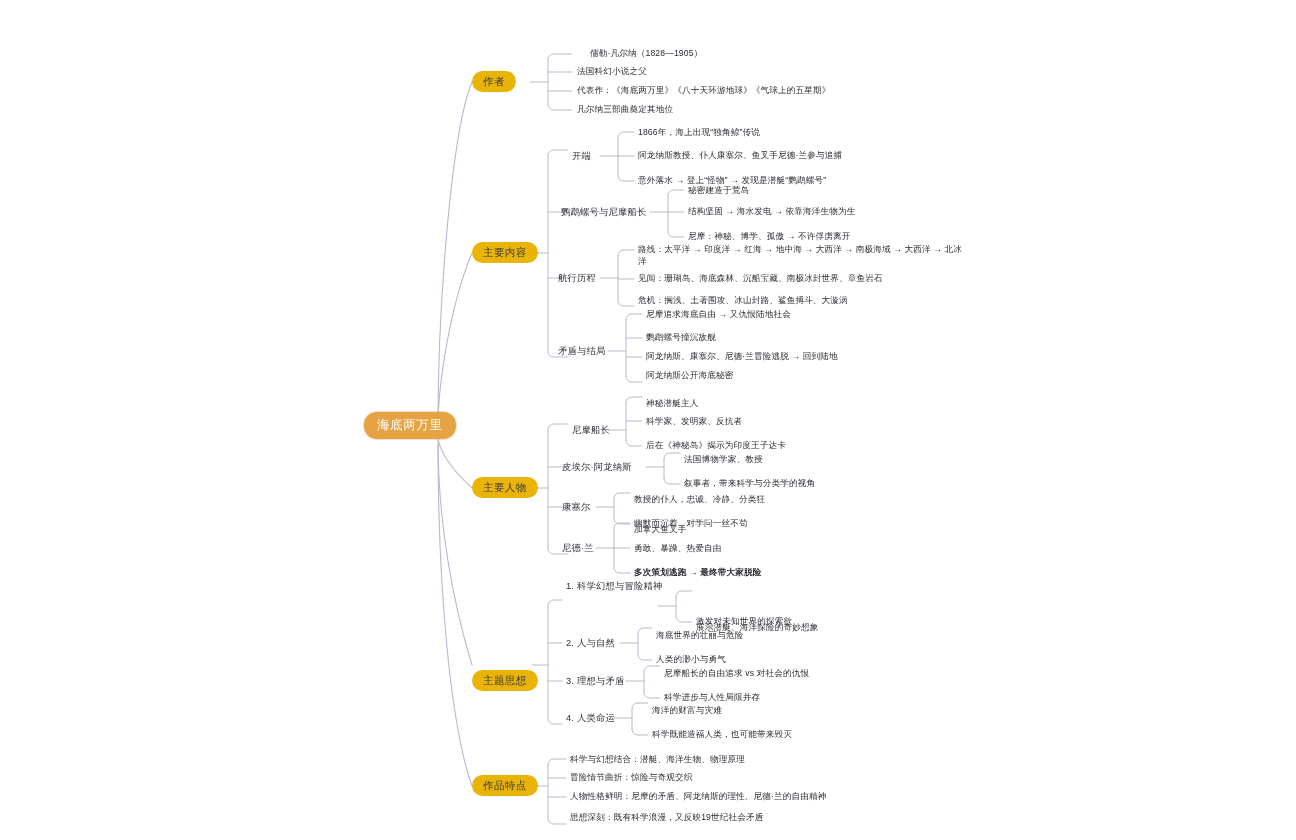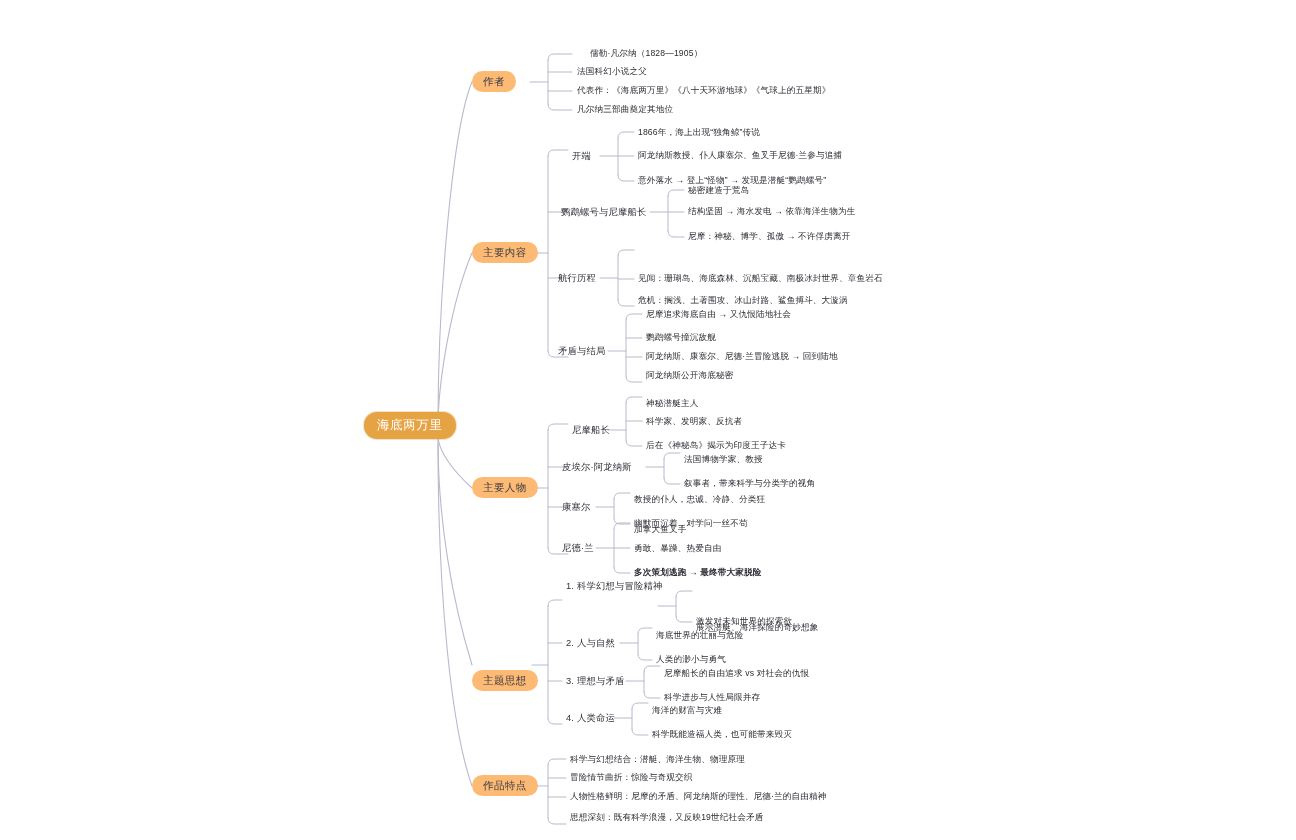--- a/index.html
+++ b/index.html
@@ -34,21 +34,21 @@
     border-radius: 13px;
     font-size: 12.5px;
     letter-spacing: 0.6px;
     padding: 6px 13px 7px 13px;
     line-height: 14px;
     text-align: center;
     box-shadow: 0 0 0 1px rgba(206,140,40,0.25);
   }
   
   .branch-node {
-    background: #fdba74;
+    background: #eab308;
     color: #3a3a45;
     border-radius: 11px;
     font-size: 10.5px;
     letter-spacing: 0.4px;
     padding: 4px 11px 5px 11px;
     line-height: 12px;
     text-align: left;
   }
   
   .group-node {
@@ -209,20 +209,21 @@
   <div class="node leaf-node" style="left:638px; top:127px;">1866年，海上出现“独角鲸”传说</div>
   <div class="node leaf-node" style="left:638px; top:150px;">阿龙纳斯教授、仆人康塞尔、鱼叉手尼德·兰参与追捕</div>
   <div class="node leaf-node" style="left:638px; top:175px;">意外落水 → 登上“怪物” → 发现是潜艇“鹦鹉螺号”</div>
 
   <div class="node group-node" style="left:561px; top:206px;">鹦鹉螺号与尼摩船长</div>
   <div class="node leaf-node" style="left:688px; top:185px;">秘密建造于荒岛</div>
   <div class="node leaf-node" style="left:688px; top:206px;">结构坚固 → 海水发电 → 依靠海洋生物为生</div>
   <div class="node leaf-node" style="left:688px; top:231px;">尼摩：神秘、博学、孤傲 → 不许俘虏离开</div>
 
   <div class="node group-node" style="left:558px; top:272px;">航行历程</div>
+  <div class="node leaf-node wrap" style="left:638px; top:244px;">路线：太平洋 → 印度洋 → 红海 → 地中海 → 大西洋 → 南极海域 → 大西洋 → 北冰洋</div>
   <div class="node leaf-node" style="left:638px; top:273px;">见闻：珊瑚岛、海底森林、沉船宝藏、南极冰封世界、章鱼岩石</div>
   <div class="node leaf-node" style="left:638px; top:295px;">危机：搁浅、土著围攻、冰山封路、鲨鱼搏斗、大漩涡</div>
 
   <div class="node group-node" style="left:558px; top:345px;">矛盾与结局</div>
   <div class="node leaf-node" style="left:646px; top:309px;">尼摩追求海底自由 → 又仇恨陆地社会</div>
   <div class="node leaf-node" style="left:646px; top:332px;">鹦鹉螺号撞沉敌舰</div>
   <div class="node leaf-node" style="left:646px; top:351px;">阿龙纳斯、康塞尔、尼德·兰冒险逃脱 → 回到陆地</div>
   <div class="node leaf-node" style="left:646px; top:370px;">阿龙纳斯公开海底秘密</div>
 
   <div class="node branch-node" style="left:472px; top:477px;">

